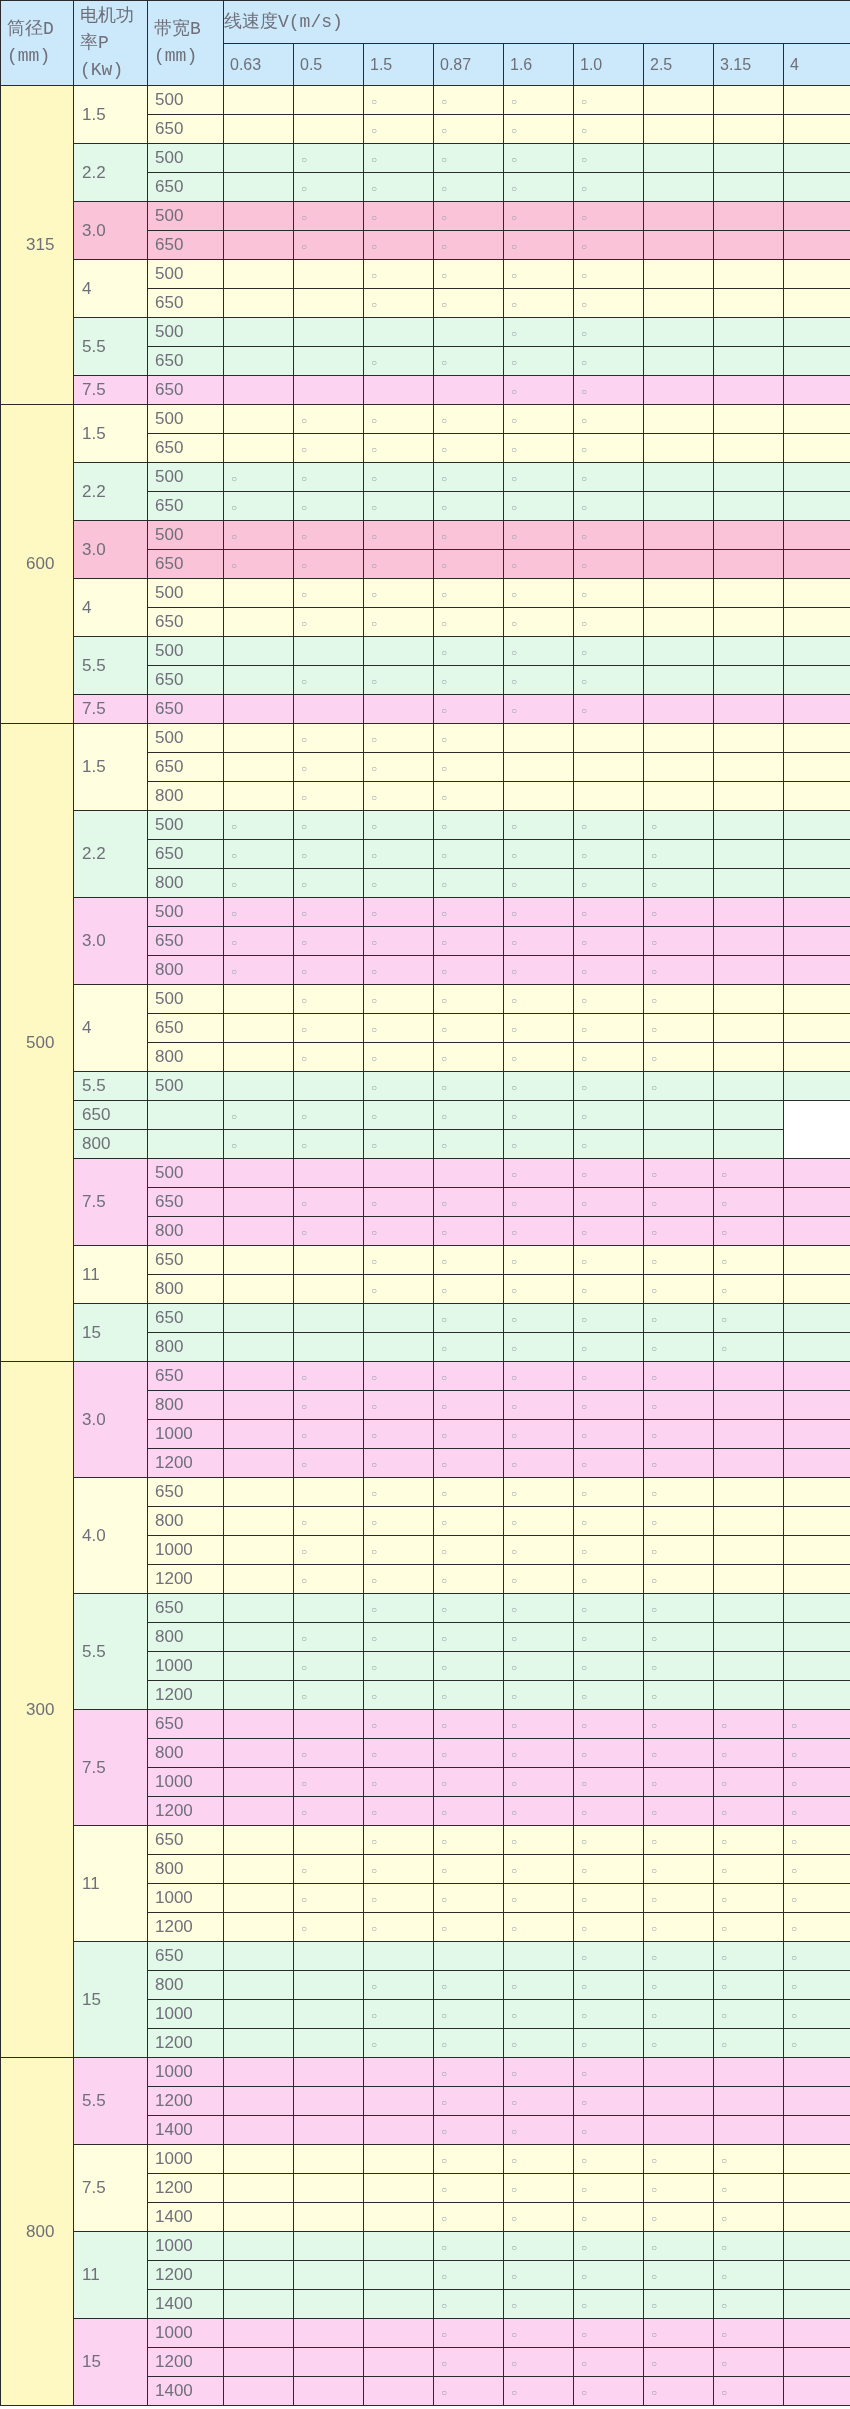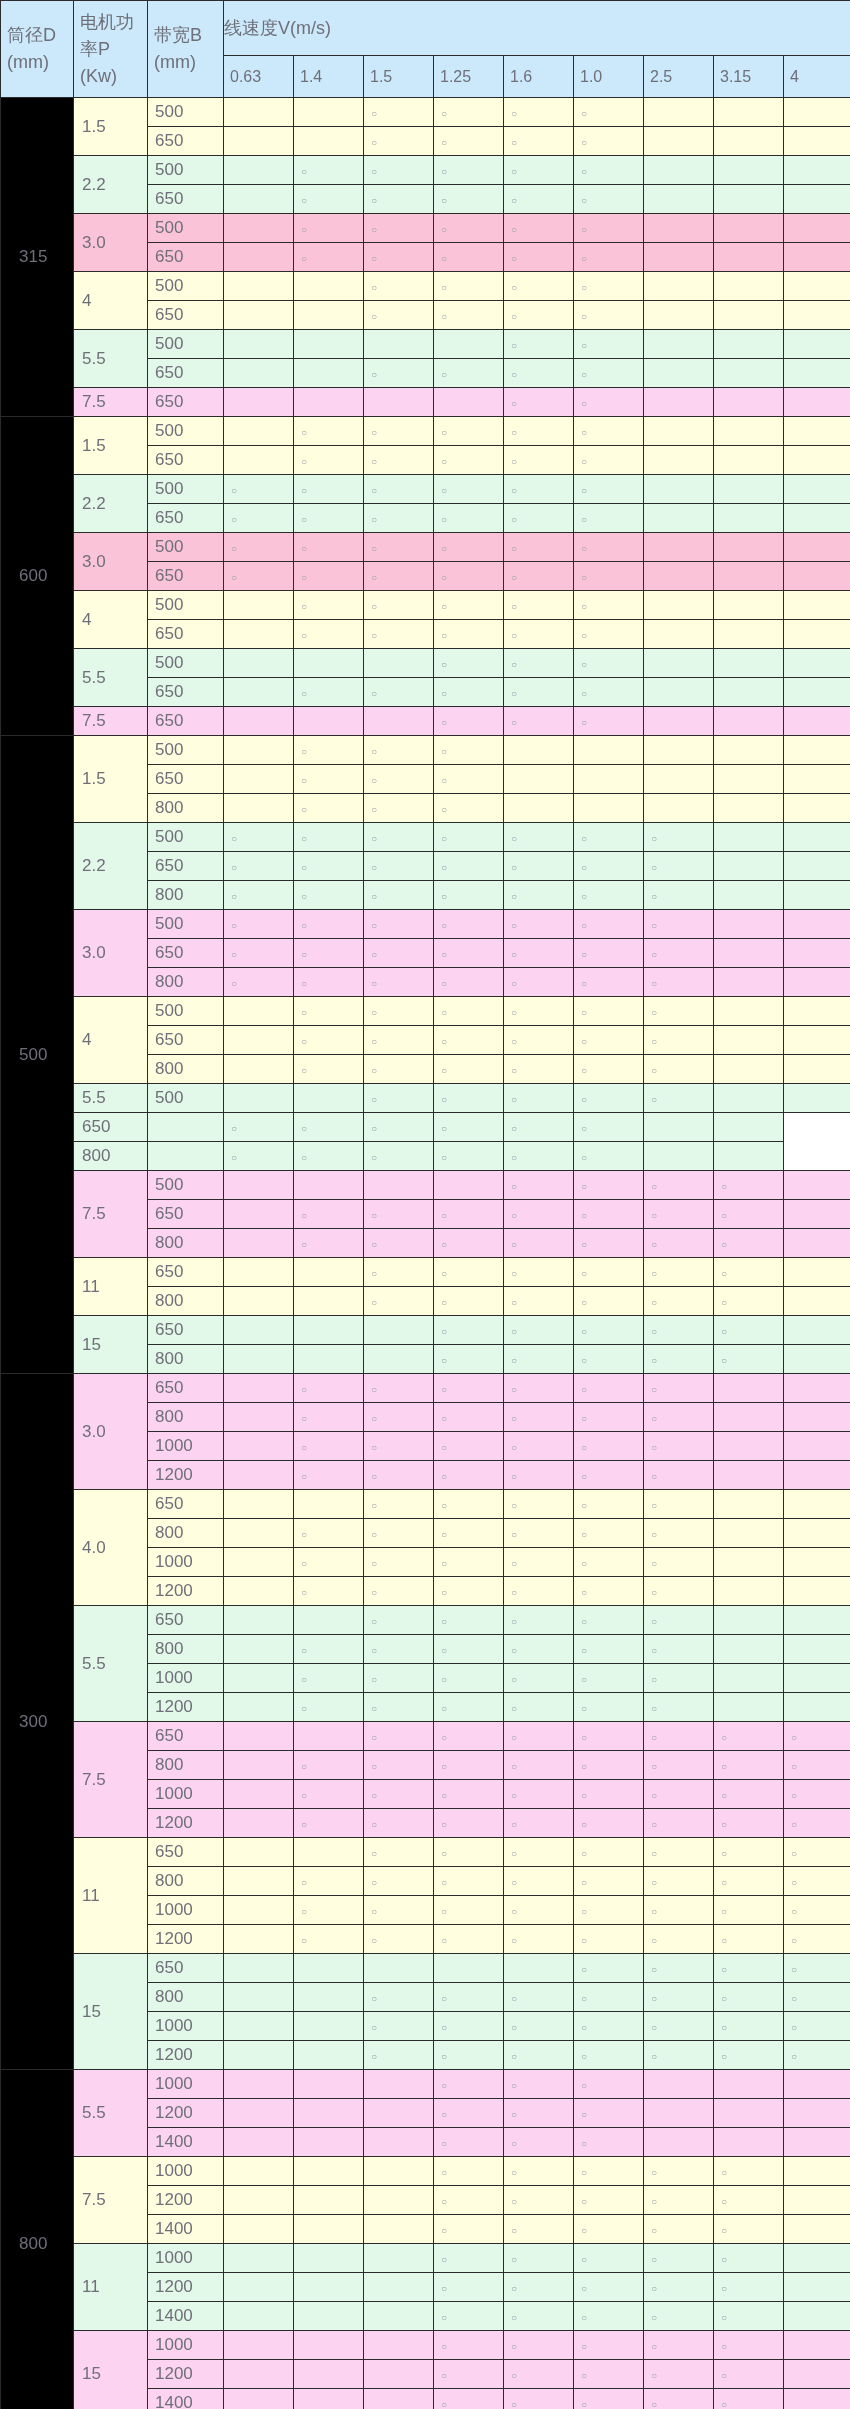--- a/index.html
+++ b/index.html
@@ -1,29 +1,29 @@
 <!DOCTYPE html>
 <html><head>
 <meta charset="utf-8">
 <style>
   html,body{margin:0;padding:0;background:#ffffff;}
   body{font-family:"Liberation Sans","DejaVu Sans",sans-serif;}
   table{border-collapse:collapse;table-layout:fixed;width:850px;}
   td{border:1px solid #2b2b2b;color:#6f6f7a;overflow:hidden;vertical-align:middle;
      font-size:17px;padding:0;}
   
-  tr.hr1{height:55px;}
+  tr.hr1{height:43px;font-family:Liberation Mono, monospace;}
   tr.hr2{height:42px;}
   td.hd{background:#cbe9fa;font-size:18px;line-height:27px;padding-left:6px;
         white-space:pre-line;}
   td.hgroup{padding-left:0;}
   td.spv{background:#cbe9fa;font-size:16px;padding-left:6px;}
   
   tbody.data tr{height:29px;}
-  td.dia{background:#000000;padding-left:18px;}
+  td.dia{background:#fef9c3;padding-left:25px;}
   td.pw{padding-left:8px;}
   td.bw{padding-left:7px;}
   td.y{background:#ffffe0;}
   td.g{background:#e2f8e8;}
   td.r{background:#fbc3d7;}
   td.p{background:#fcd4f2;}
   td.void{background:#ffffff;border:none;}
   span.mk{font-size:10px;color:#9aa0ac;padding-left:7px;display:inline-block;
           line-height:1;}
 </style>
@@ -51,23 +51,23 @@
 (mm)</td>
       <td class="hd" rowspan="2">电机功
 率P
 (Kw)</td>
       <td class="hd" rowspan="2">带宽B
 (mm)</td>
       <td class="hd hgroup" colspan="9">线速度V(m/s)</td>
     </tr>
     <tr class="hr2" id="speed-values-row">
         <td class="spv">0.63</td>
-        <td class="spv">1.4</td>
+        <td class="spv">0.5</td>
         <td class="spv">1.5</td>
-        <td class="spv">1.25</td>
+        <td class="spv">0.87</td>
         <td class="spv">1.6</td>
         <td class="spv">1.0</td>
         <td class="spv">2.5</td>
         <td class="spv">3.15</td>
         <td class="spv">4</td>
       </tr>
   </tbody>
   <tbody class="data" id="body-rows">
       <tr>
         <td class="dia" rowspan="11">315</td>

